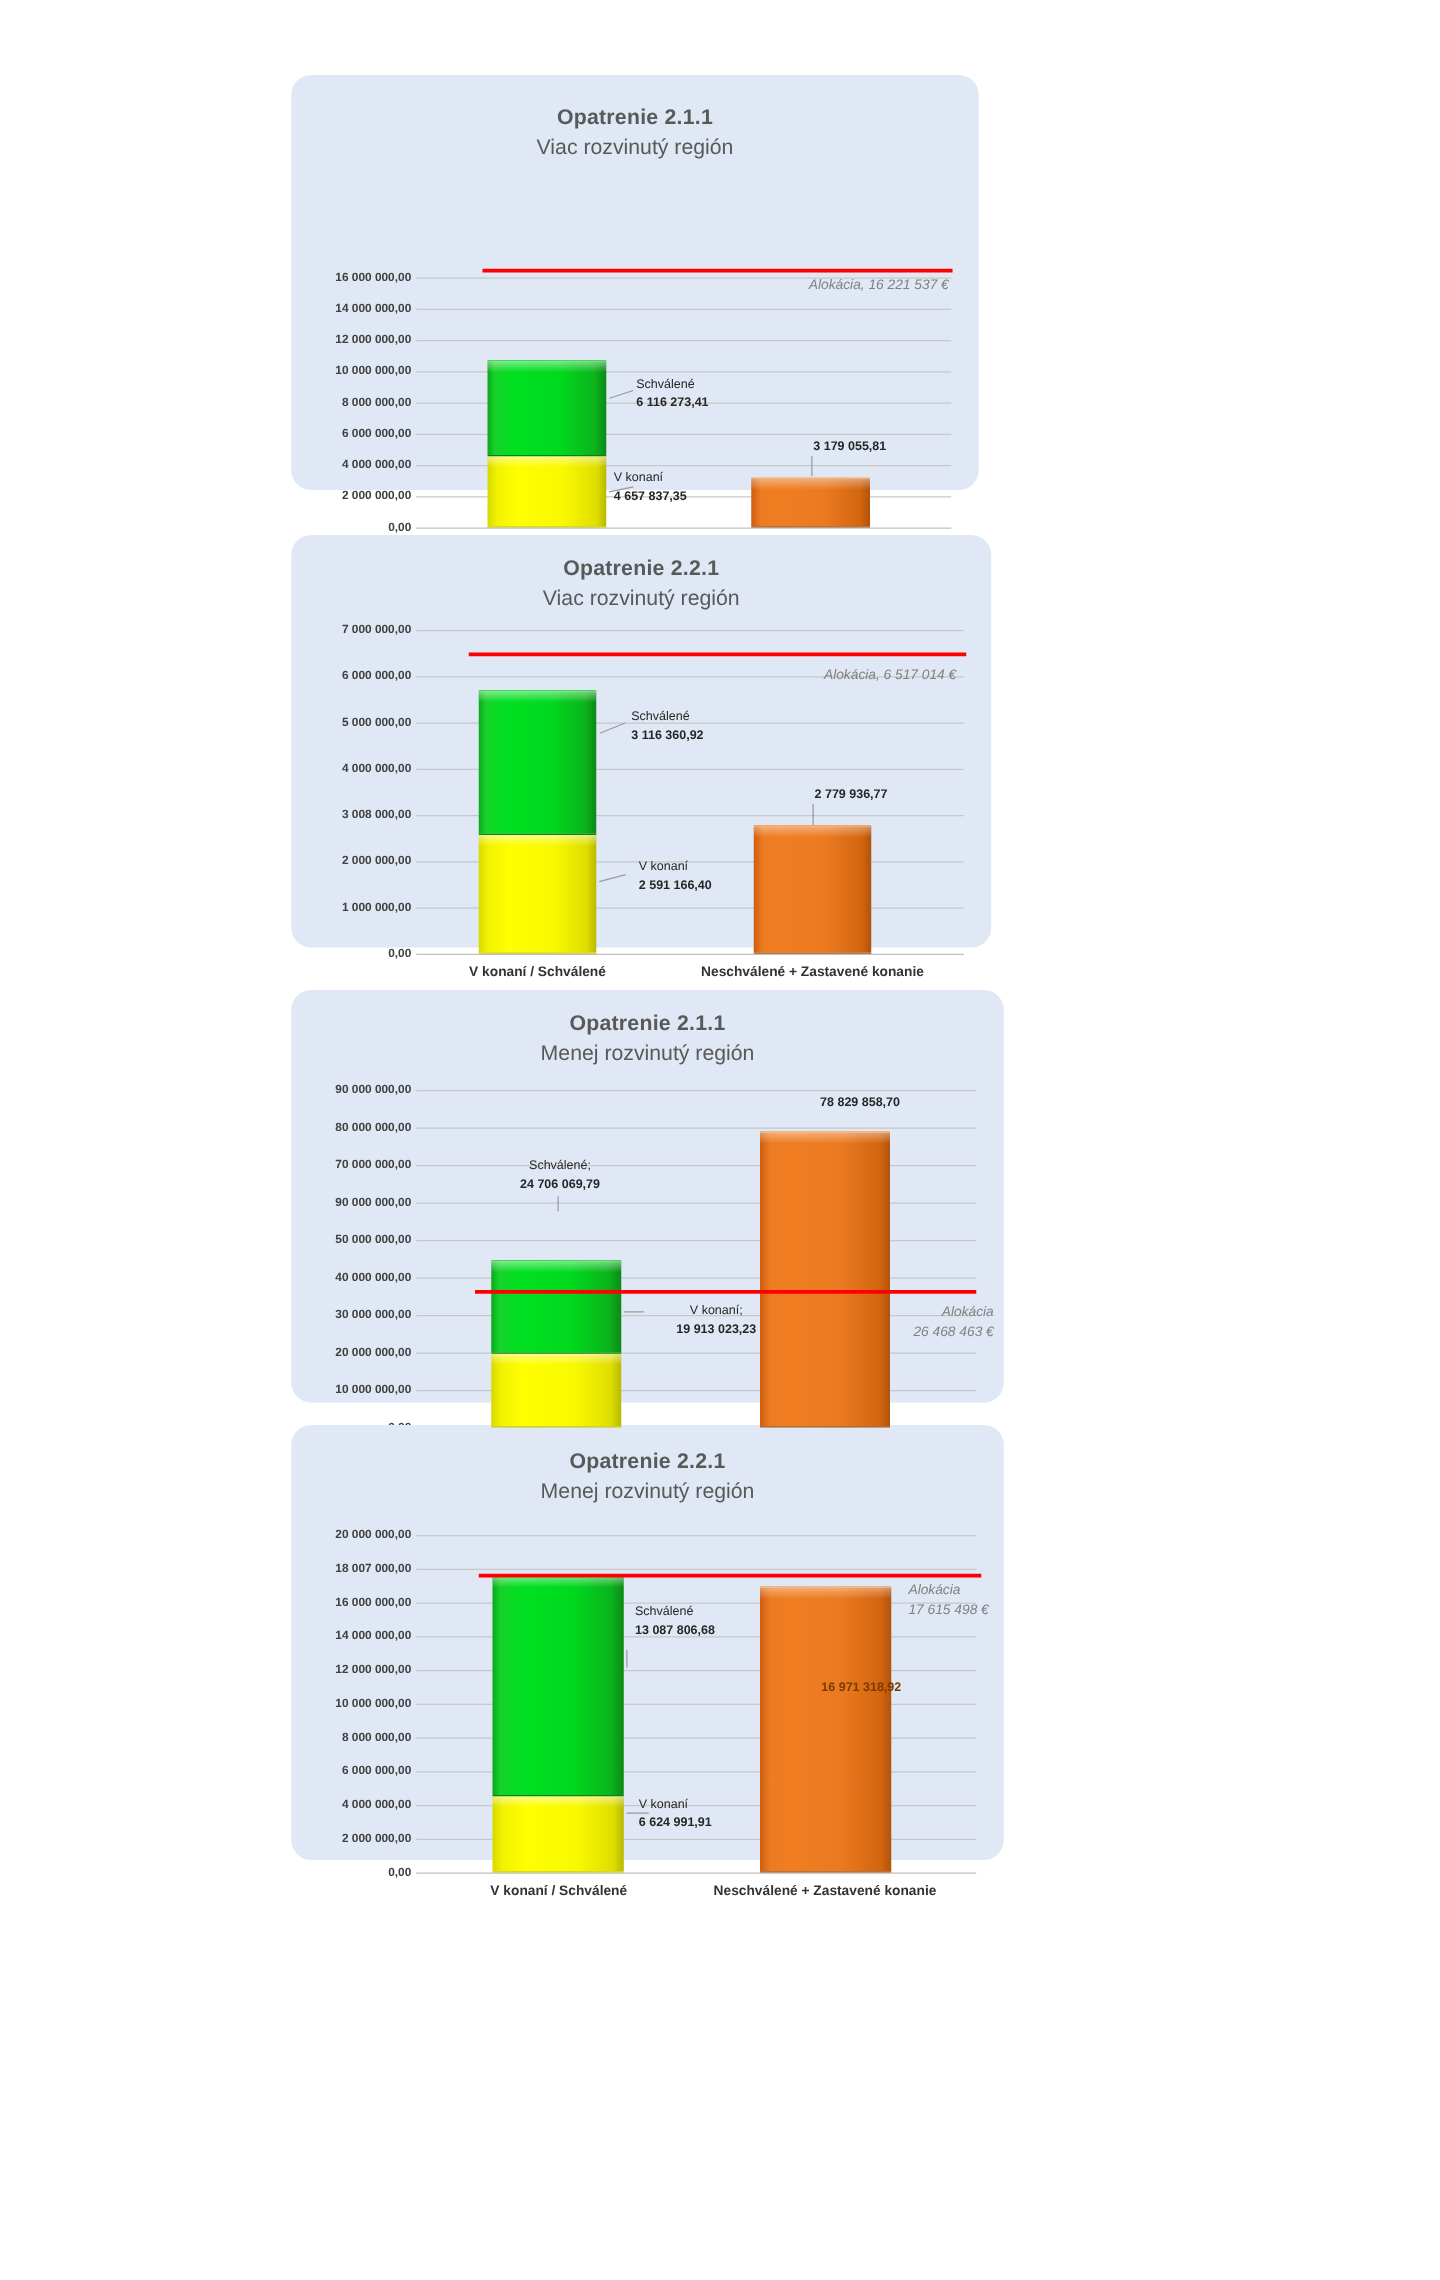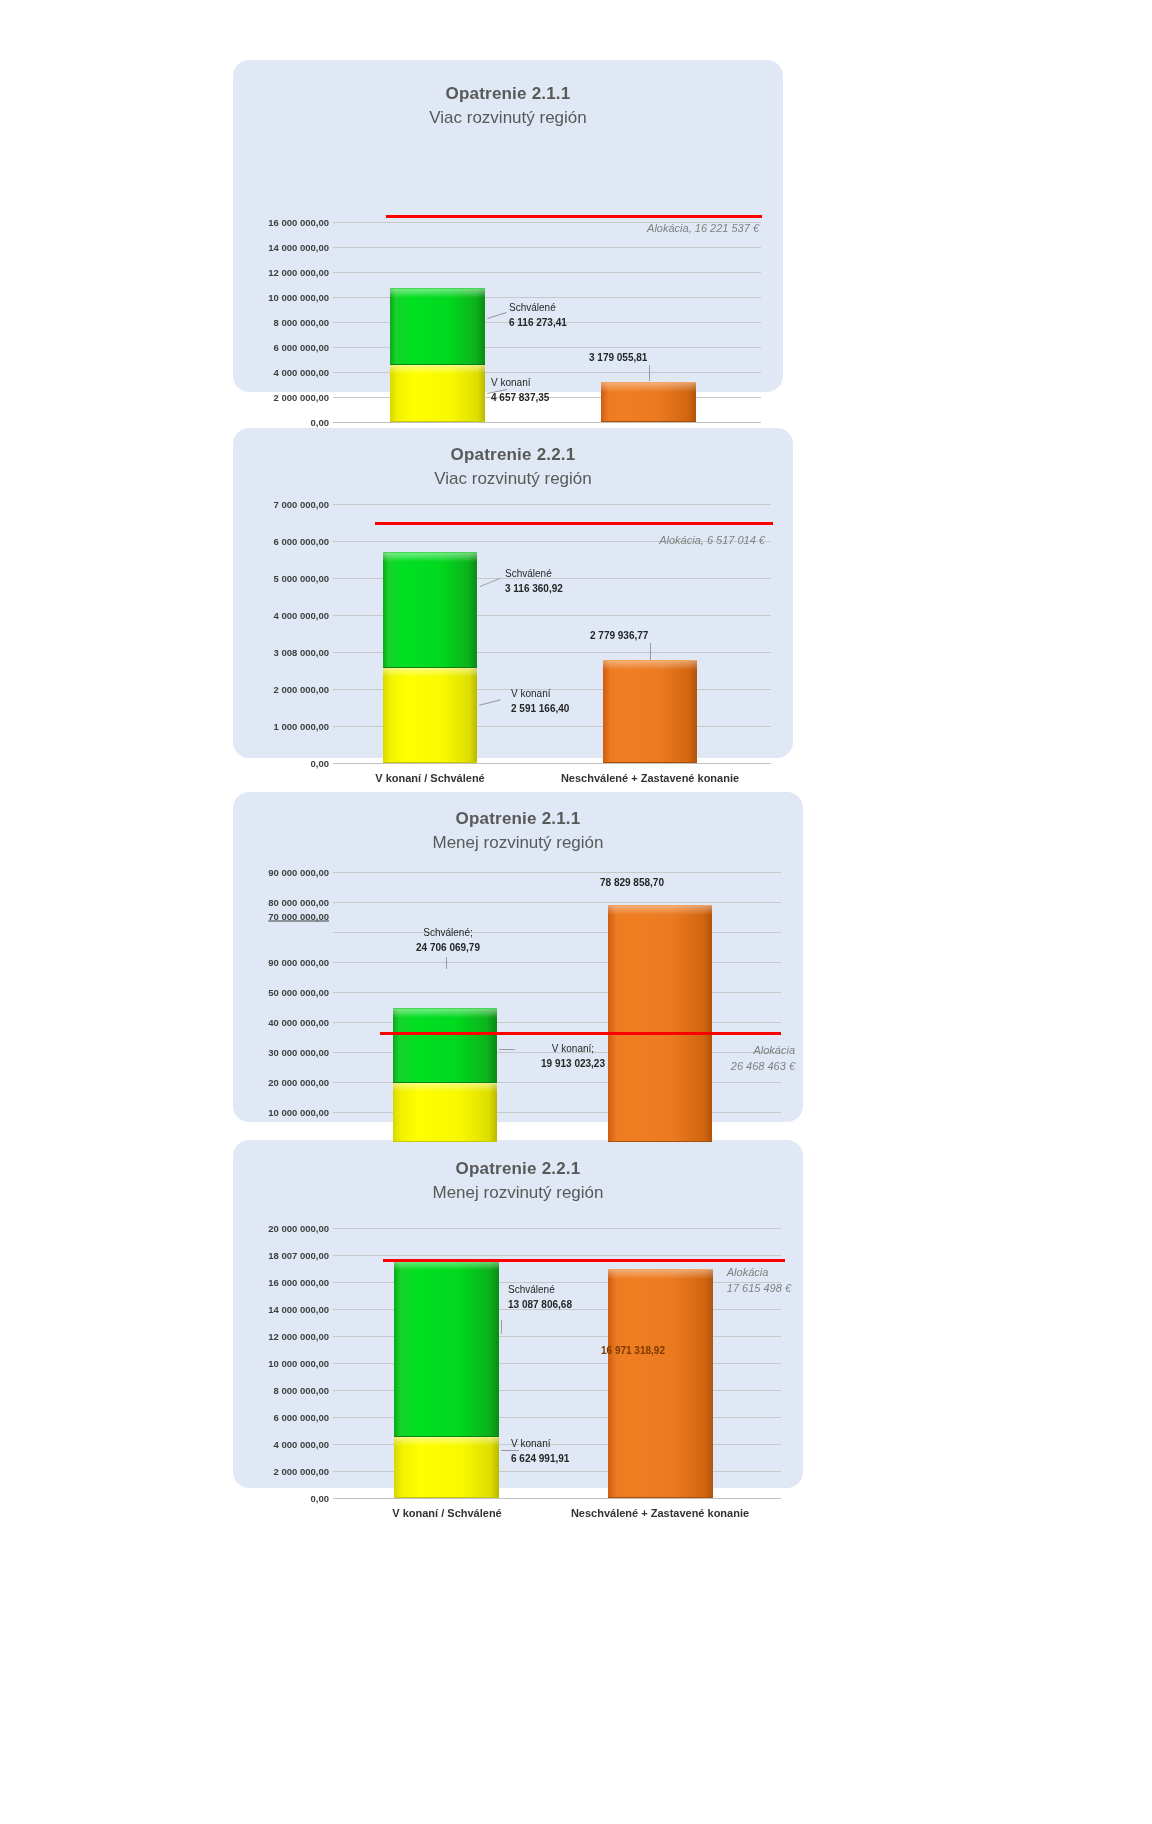--- a/index.html
+++ b/index.html
@@ -118,21 +118,21 @@
   }
   .dlabel .dl-name{font-weight:normal;display:block;}
   .dlabel .dl-val{font-weight:bold;display:block;}
   .dlabel.center{text-align:center;}
   .valtop{
     position:absolute;
     font-size:10px;
     font-weight:bold;
     color:#262626;
     white-space:nowrap;
-    text-align:left;
+    text-align:right;
     z-index:7;
   }
   .alok{
     position:absolute;
     font-style:italic;
     font-size:11px;
     color:#808080;
     white-space:nowrap;
     z-index:7;
     line-height:16px;
@@ -248,21 +248,21 @@
     <div class="cat" style="left:302px; width:230px; top:344px;">Neschválené + Zastavené konanie</div>
   </div>
 
   <div class="card" style="left:233px; top:792px; width:570px; height:330px;">
     <div class="card-title" style="margin-top:17px;">Opatrenie 2.1.1</div>
     <div class="card-sub">Menej rozvinutý región</div>
 
     <div class="ylabels" style="left:0px; top:0px; height:100%;">
       <div class="ylab" style="top:80px;">90 000 000,00</div>
       <div class="ylab" style="top:110px;">80 000 000,00</div>
-      <div class="ylab" style="top:124px;text-decoration:underline;">70 000 000,00</div>
+      <div class="ylab" style="top:140px;">70 000 000,00</div>
       <div class="ylab" style="top:170px;">90 000 000,00</div>
       <div class="ylab" style="top:200px;">50 000 000,00</div>
       <div class="ylab" style="top:230px;">40 000 000,00</div>
       <div class="ylab" style="top:260px;">30 000 000,00</div>
       <div class="ylab" style="top:290px;">20 000 000,00</div>
       <div class="ylab" style="top:320px;">10 000 000,00</div>
       <div class="ylab" style="top:350px;">0,00</div>
     </div>
 
     <div class="grid" style="top:80px; left:100px; right:22px;"></div>

